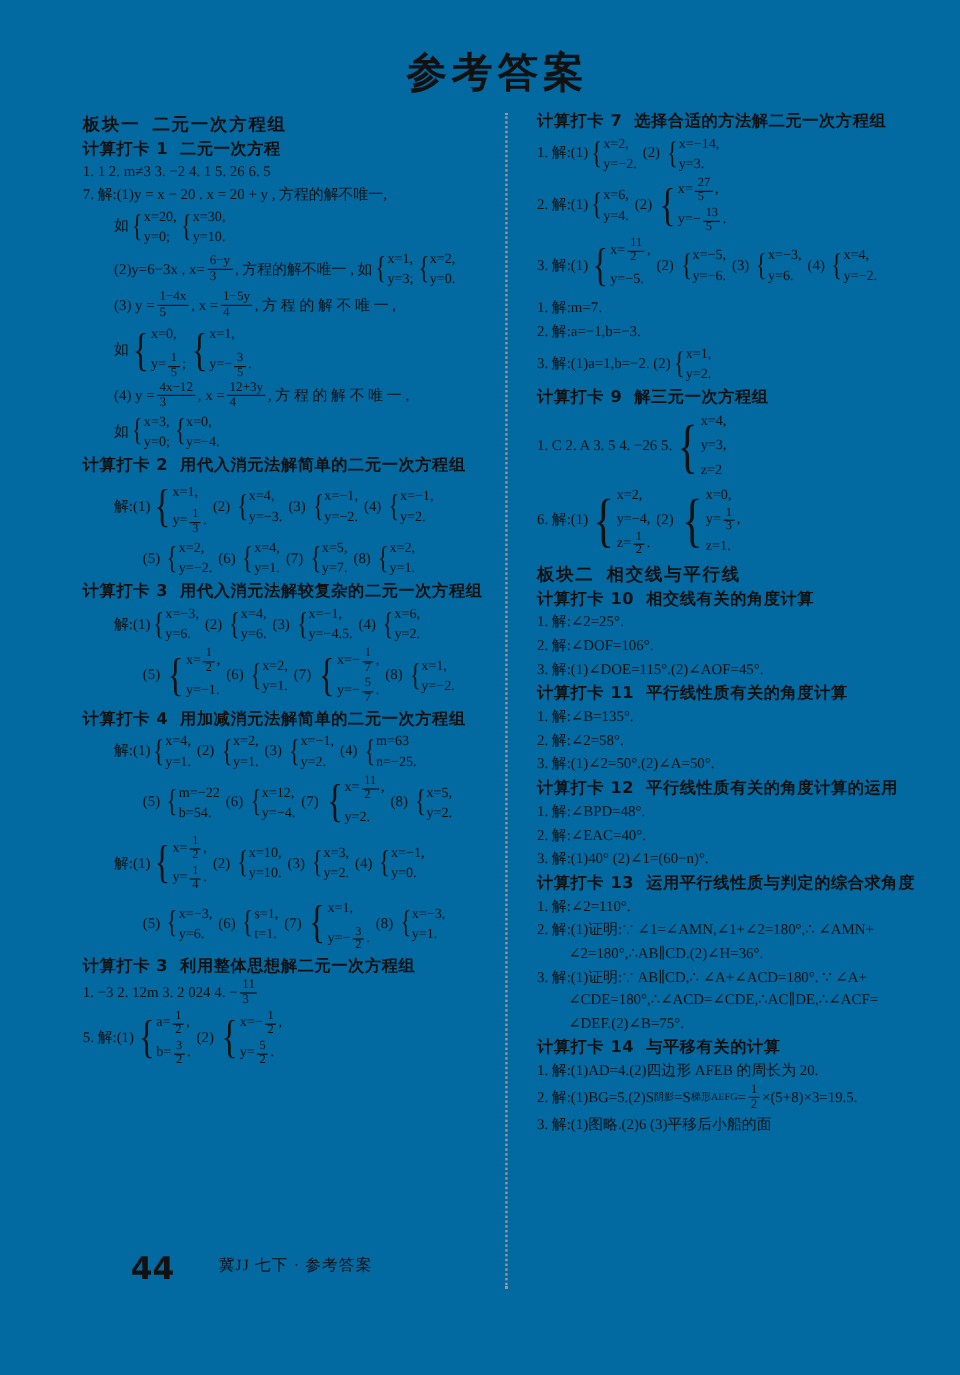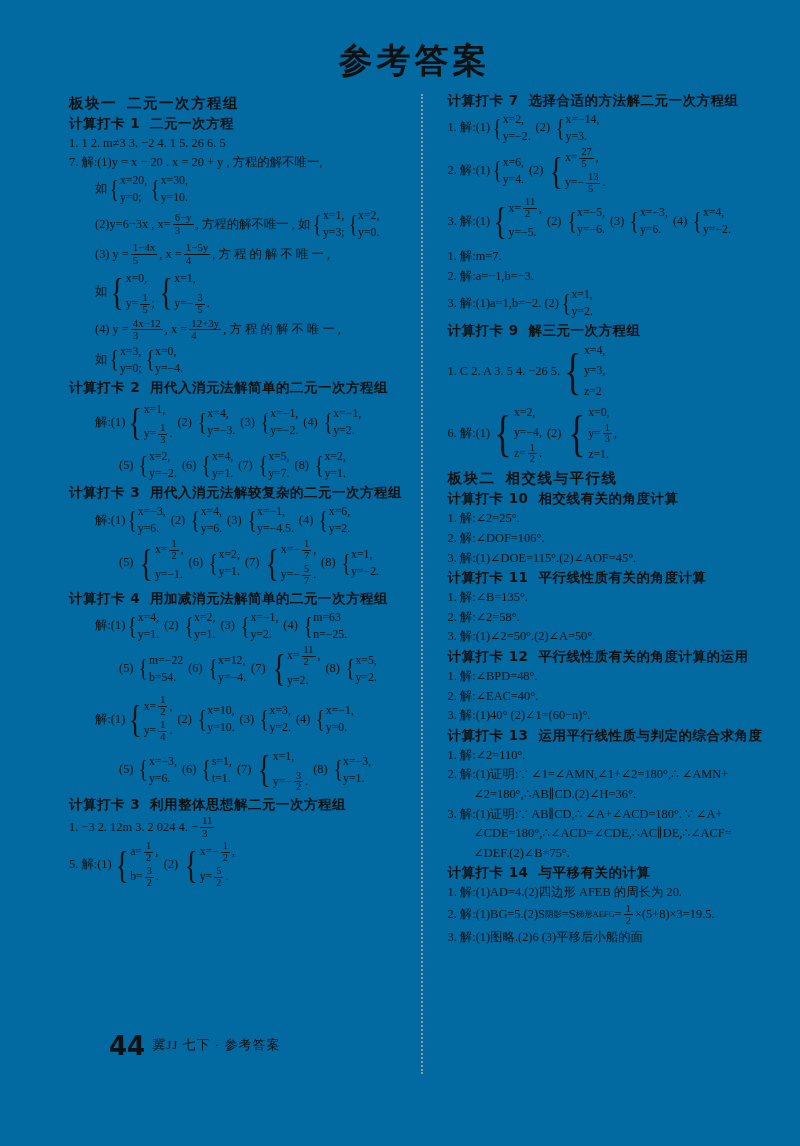--- a/index.html
+++ b/index.html
@@ -118,23 +118,24 @@
     font-size: 12.4px;
     margin: 1px 0;
     line-height: 1.4;
   }
   .eqline > * { flex: 0 0 auto; }
   .tag { margin: 0 3px 0 4px; }
 
   .footer {
     position: absolute;
     left: 40px;
-    bottom: 16px;
+    bottom: 4px;
     display: flex;
-    align-items: center;
+    align-items: flex-start;
+    gap: 30px;
   }
   .footer .pg {
     font-family: "DejaVu Sans", "Liberation Sans", sans-serif;
     font-weight: bold;
     font-size: 26px;
     line-height: 1;
   }
   .footer .ftxt {
     font-size: 13px;
     margin-left: 7px;

